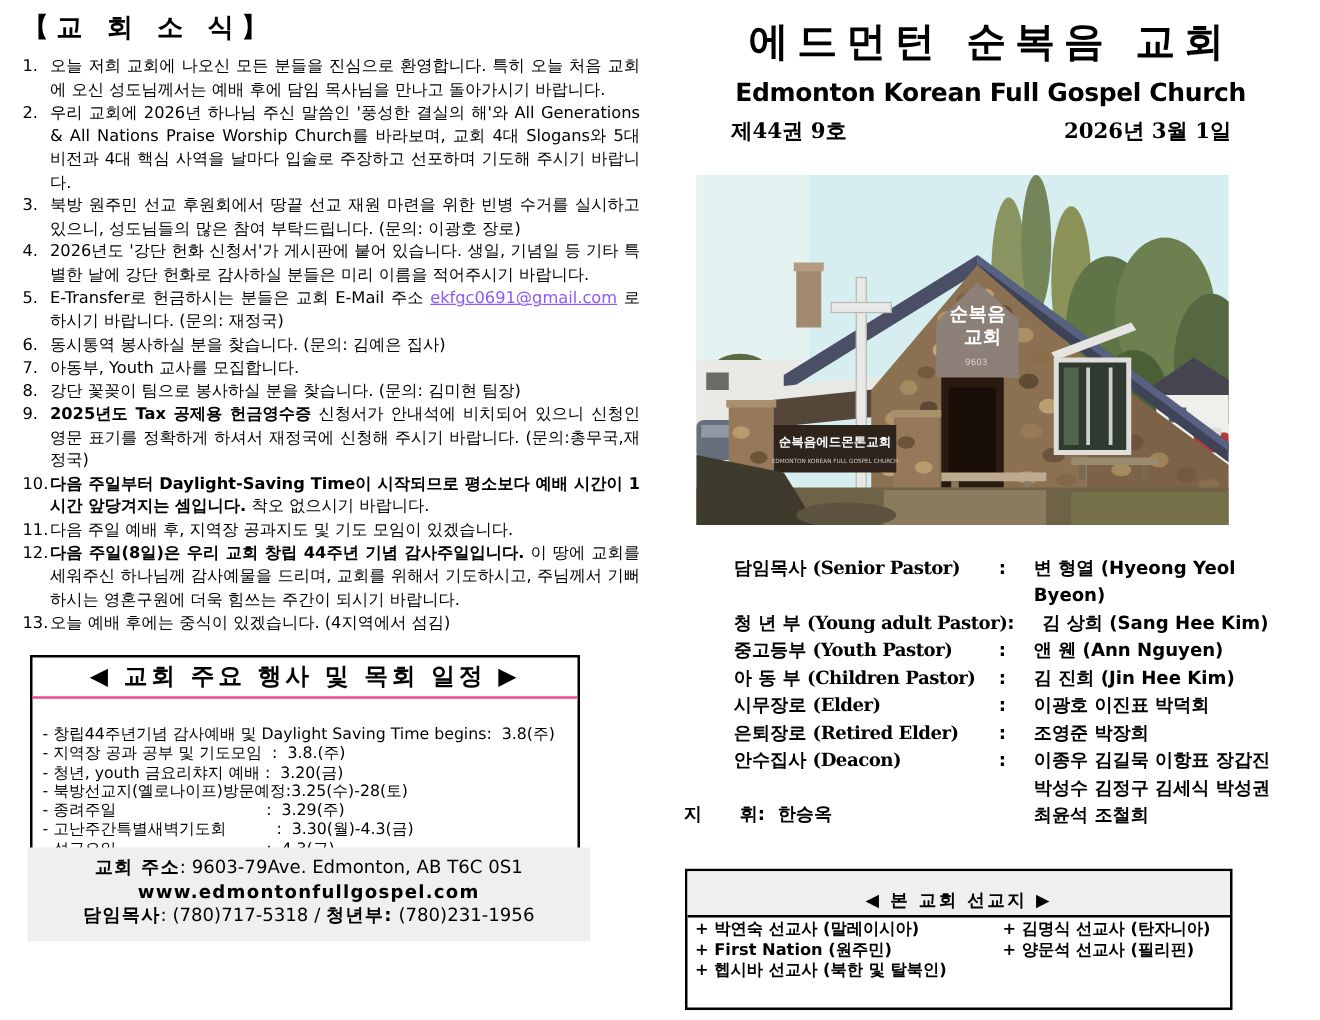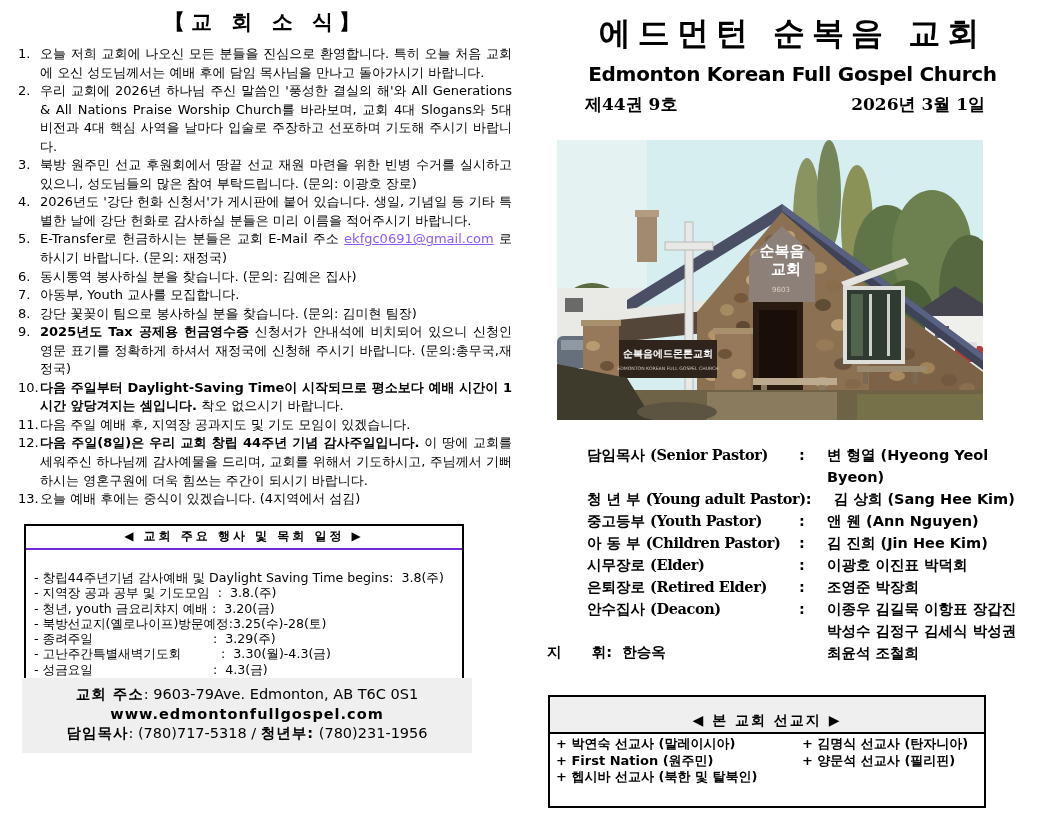--- a/index.html
+++ b/index.html
@@ -1,30 +1,30 @@
 <!DOCTYPE html>
 <html><head>
 <meta charset="utf-8">
 <style>
   * { margin:0; padding:0; box-sizing:border-box; }
   html,body { width:1056px; height:816px; background:#ffffff; overflow:hidden; }
   body { font-family:"DejaVu Sans","Liberation Sans",sans-serif; color:#000; position:relative; }
 
   
   .left-col { position:absolute; left:18px; top:8px; width:494px; }
-  .news-title { text-align:center; font-size:21px; font-weight:bold; letter-spacing:6px; margin-bottom:9px; }
+  .news-title { text-align:left; font-size:21px; font-weight:bold; letter-spacing:6px; margin-bottom:9px; }
   .news-list { width:100%; }
   .news-item { display:flex; font-size:13px; line-height:18.55px; }
   .news-num { flex:0 0 22px; }
   .news-text { flex:1; text-align:justify; }
   .seg-bold { font-weight:bold; }
   .email-link { color:#8b5cf6; }
 
   .schedule-box { position:absolute; left:24px; top:524px; width:440px; border:2px solid #000; background:#fff; }
-  .schedule-title { font-size:12px; font-weight:bold; text-align:center; letter-spacing:3px; padding:2px 0 3px; border-bottom:2px solid #6d28d9; }
+  .schedule-title { font-size:19px; font-weight:bold; text-align:center; letter-spacing:3px; padding:2px 0 3px; border-bottom:2px solid #ec4899; }
   .schedule-items { padding:20px 6px 4px 8px; }
   .schedule-line { font-size:12.6px; line-height:15.3px; white-space:pre; }
 
   .address-block { position:absolute; left:22px; top:678px; width:450px; background:#efefef; padding:7px 0 9px; text-align:center; }
   .addr-line { font-size:14.5px; line-height:19.5px; }
   .addr-line .seg-bold { letter-spacing:1px; }
 
   
   .right-col { position:absolute; left:545px; top:0; width:495px; }
   .masthead-ko { margin-top:12px; text-align:center; font-family:"DejaVu Serif","Liberation Serif",serif; font-size:32px; font-weight:600; letter-spacing:7px; white-space:nowrap; }

